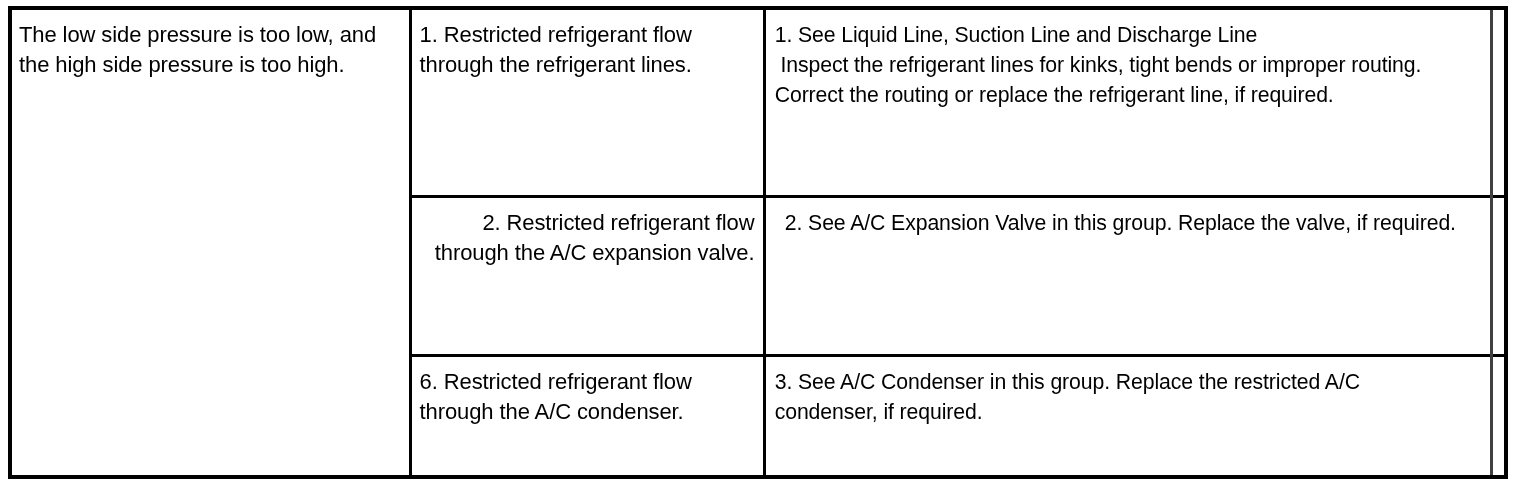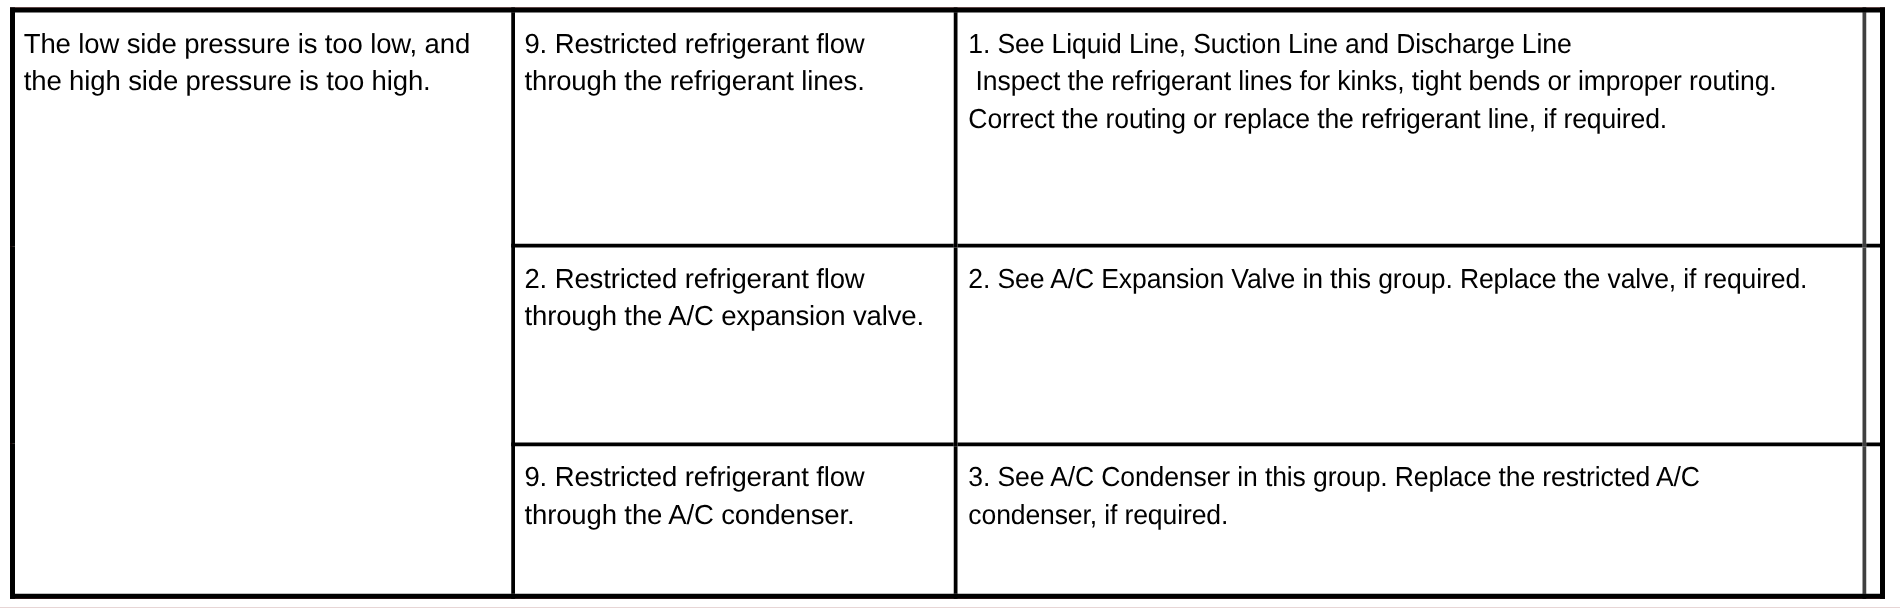--- a/index.html
+++ b/index.html
@@ -26,21 +26,21 @@
   .diag-table {
     position: absolute;
     left: 8px;
     top: 6px;
     width: 1500px;
     height: 473px;
     box-sizing: border-box;
     border: 4px solid #000000;
     border-collapse: collapse;
     table-layout: fixed;
-    background: #7f1d1d;
+    background: #f97316;
   }
   .diag-table td {
     vertical-align: top;
     padding: 0;
     border: 0;
     background: #ffffff;
   }
 
   
   col.c-symptom { width: 399px; }
@@ -82,63 +82,63 @@
   .action-cell .cell-text {
     padding: 10px 10px 0 9px;
     font-size: 22px;
     line-height: 30px;
     transform: scaleX(0.965);
     transform-origin: left top;
   }
 
   
   tr.row-1 { height: 188px; }
-  tr.row-2 { height: 158px; }
+  tr.row-2 { height: 158px; text-align: right; }
   tr.row-3 { height: 121px; }
 </style>
 </head>
 <body>
 
 <div id="sheet">
 
   <table class="diag-table">
     <colgroup>
       <col class="c-symptom">
       <col class="c-cause">
       <col class="c-action">
       <col class="c-spare">
     </colgroup>
     <tbody>
       <tr class="row-1">
         <td class="symptom-cell" rowspan="3">
           <span class="cell-text">The low side pressure is too low, and the high side pressure is too high.</span>
         </td>
         <td class="cause-cell">
-          <span class="cell-text">9. Restricted refrigerant flow through the refrigerant lines.</span>
+          <span class="cell-text">1. Restricted refrigerant flow through the refrigerant lines.</span>
         </td>
         <td class="action-cell">
           <span class="cell-text">1. See Liquid Line, Suction Line and Discharge Line
  Inspect the refrigerant lines for kinks, tight bends or improper routing. Correct the routing or replace the refrigerant line, if required.</span>
         </td>
         <td class="spare-cell"></td>
       </tr>
 
       <tr class="row-2 rule-row">
         <td class="cause-cell">
           <span class="cell-text">2. Restricted refrigerant flow through the A/C expansion valve.</span>
         </td>
         <td class="action-cell">
           <span class="cell-text">2. See A/C Expansion Valve in this group. Replace the valve, if required.</span>
         </td>
         <td class="spare-cell"></td>
       </tr>
 
       <tr class="row-3 rule-row">
         <td class="cause-cell">
-          <span class="cell-text">9. Restricted refrigerant flow through the A/C condenser.</span>
+          <span class="cell-text">6. Restricted refrigerant flow through the A/C condenser.</span>
         </td>
         <td class="action-cell">
           <span class="cell-text">3. See A/C Condenser in this group. Replace the restricted A/C condenser, if required.</span>
         </td>
         <td class="spare-cell"></td>
       </tr>
     </tbody>
   </table>
 
 </div>

